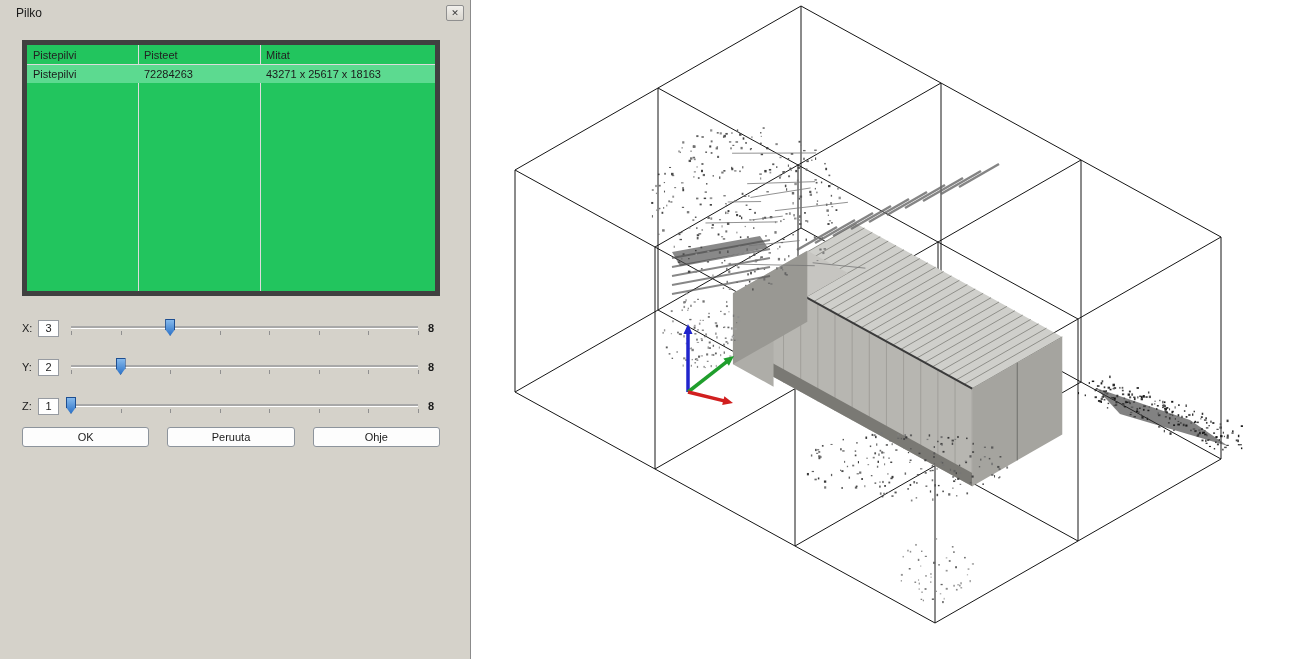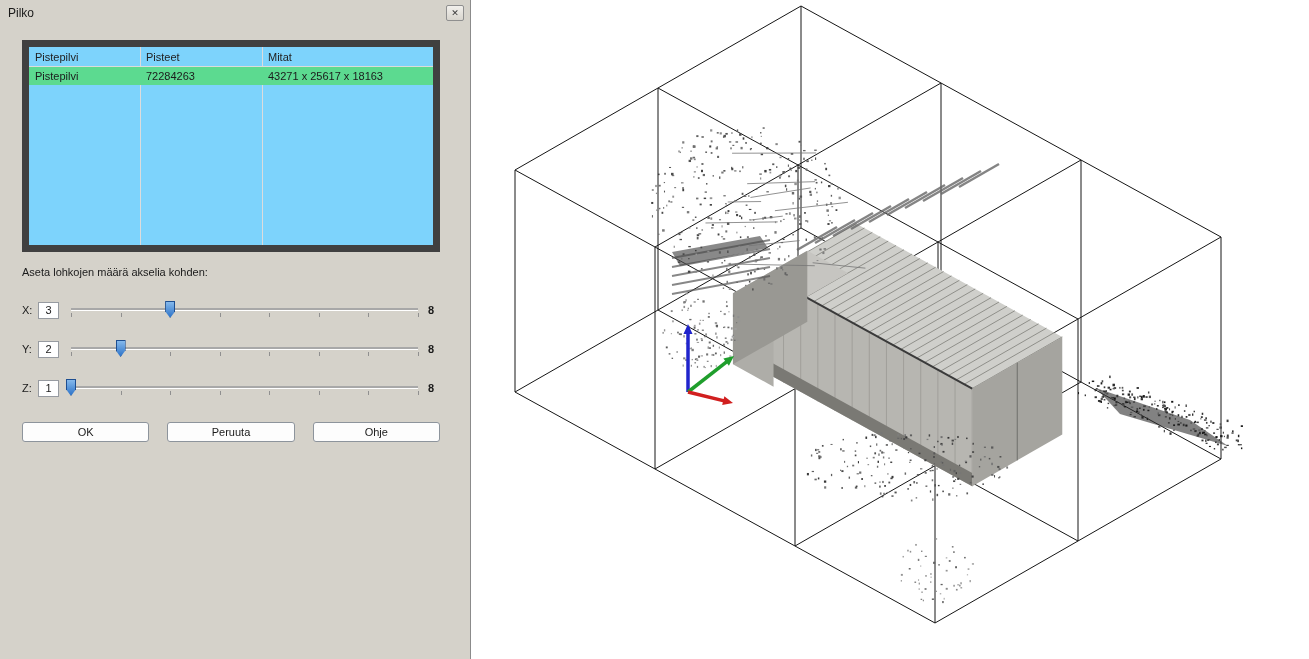--- a/index.html
+++ b/index.html
@@ -1,43 +1,43 @@
 <!DOCTYPE html>
 <html style="--dialog-bg: #d5d2ca; --selected-row: #5cda90; --thumb-blue: #2f74c8; --axis-x: #d11f1f; --axis-y: #1f9e2c; --axis-z: #2024cc;"><head>
 <meta charset="utf-8">
 <style>
   *{margin:0;padding:0;box-sizing:border-box;}
   html,body{width:1309px;height:659px;overflow:hidden;}
   body{font-family:"Liberation Sans",sans-serif;font-size:11px;color:#1b1b1b;background:#fff;}
   .app{display:flex;width:1309px;height:659px;}
   .dialog{width:471px;flex:none;background:var(--dialog-bg,#d5d2ca);border-right:1px solid #8b8b8b;display:flex;flex-direction:column;}
-  .titlebar{height:25px;flex:none;display:flex;align-items:center;padding:0 6px 0 8px;}
+  .titlebar{height:25px;flex:none;display:flex;align-items:center;padding:0 6px 0 16px;}
   .title{flex:1;font-size:12px;color:#1a1a1a;}
   .close-btn{width:18px;height:16px;flex:none;display:flex;align-items:center;justify-content:center;border:1px solid #8f8f8f;border-radius:2px;background:linear-gradient(#f2f0ec,#d8d5ce);font-size:9px;color:#3c3c3c;cursor:default;}
   .dialog-body{flex:1;padding:15px 30px 0 22px;display:flex;flex-direction:column;}
-  .pc-table{position:relative;height:212px;flex:none;border:7px solid #404040;background:#7dd3fc;overflow:hidden;}
+  .pc-table{position:relative;height:256px;flex:none;border:5px solid #404040;background:#22c55e;overflow:hidden;}
   .vsep{position:absolute;top:0;bottom:0;width:1px;background:#dcdcdc;}
   .thead{display:flex;height:20px;border-bottom:1px solid #dcdcdc;position:relative;}
   .th{padding:4px 0 0 6px;color:#222;}
   .c0{width:111px;flex:none;} .c1{width:122px;flex:none;} .c2{flex:1;}
   .tr{display:flex;height:18px;position:relative;}
   .tr.selected{background:var(--selected-row,#5cda90);}
   .td{padding:3px 0 0 6px;white-space:nowrap;overflow:hidden;}
   .sliders-label{margin-top:14px;flex:none;}
   .sliders{margin-top:22px;display:flex;flex-direction:column;gap:19px;flex:none;}
   .slider-row{display:flex;align-items:center;height:20px;}
   .axis-label{width:16px;flex:none;}
   .value-box{width:21px;height:17px;flex:none;border:1px solid #979ba1;background:#fff;display:flex;align-items:center;justify-content:center;margin-right:12px;}
   .track{flex:1;position:relative;height:20px;margin-right:10px;}
   .track-line{position:absolute;left:0;right:0;top:8px;height:2px;background:#a8a8a8;box-shadow:0 1px 0 #fff;}
   .tick{position:absolute;top:13px;width:1px;height:4px;background:#909090;}
   .thumb{position:absolute;top:1px;width:10px;height:17px;border:1px solid #1d4e91;background:linear-gradient(180deg,#85b9ec,var(--thumb-blue,#2f74c8));clip-path:polygon(0 0,100% 0,100% 60%,50% 100%,0 60%);}
   .max-label{width:12px;flex:none;font-weight:700;}
   .parts-label{margin-top:28px;flex:none;}
-  .buttons{margin-top:24px;display:flex;gap:18px;flex:none;}
+  .buttons{margin-top:11px;display:flex;gap:18px;flex:none;}
   .dlg-btn{flex:1;height:20px;border:1px solid #8d949c;border-radius:3px;background:#fdfdfd;font-family:inherit;font-size:11px;color:#1b1b1b;}
   .viewport{flex:1;position:relative;background:#fff;}
   .viewport svg{display:block;}
 </style>
 </head>
 <body>
 
 <div class="app">
   <div class="dialog">
     <div class="titlebar">
@@ -54,21 +54,20 @@
             <span class="th c0">Pistepilvi</span>
             <span class="th c1">Pisteet</span>
             <span class="th c2">Mitat</span>
           </div>
           <div class="tr selected">
             <span class="td c0">Pistepilvi</span>
             <span class="td c1">72284263</span>
             <span class="td c2">43271 x 25617 x 18163</span>
           </div>
         </div>
-      <div class="sliders-label">Aseta lohkojen määrä akselia kohden:</div>
       <div class="sliders" id="sliders">
           <div class="slider-row">
             <span class="axis-label">X:</span>
             <span class="value-box">3</span>
             <span class="track">
               <i class="track-line"></i>
               <i class="tick" style="left: 0%;"></i>
               <i class="tick" style="left: 14.2857%;"></i>
               <i class="tick" style="left: 28.5714%;"></i>
               <i class="tick" style="left: 42.8571%;"></i>

